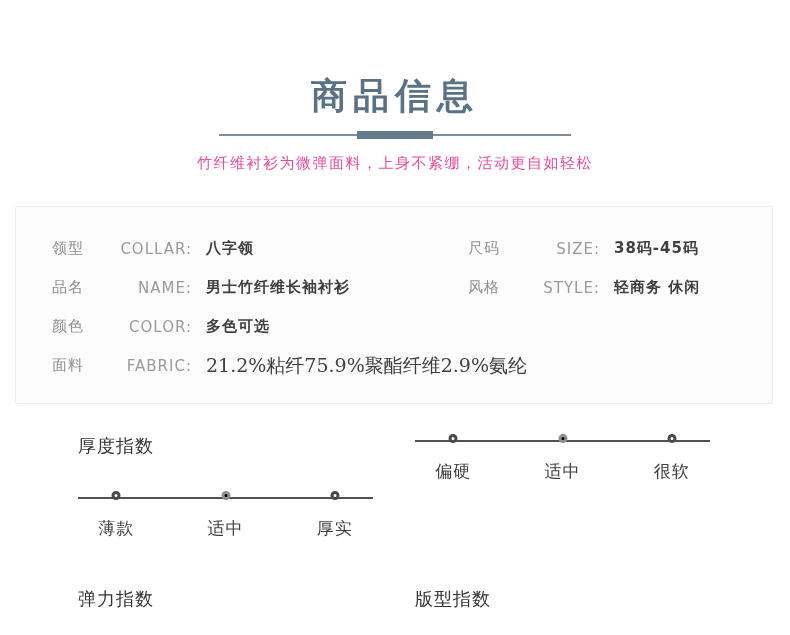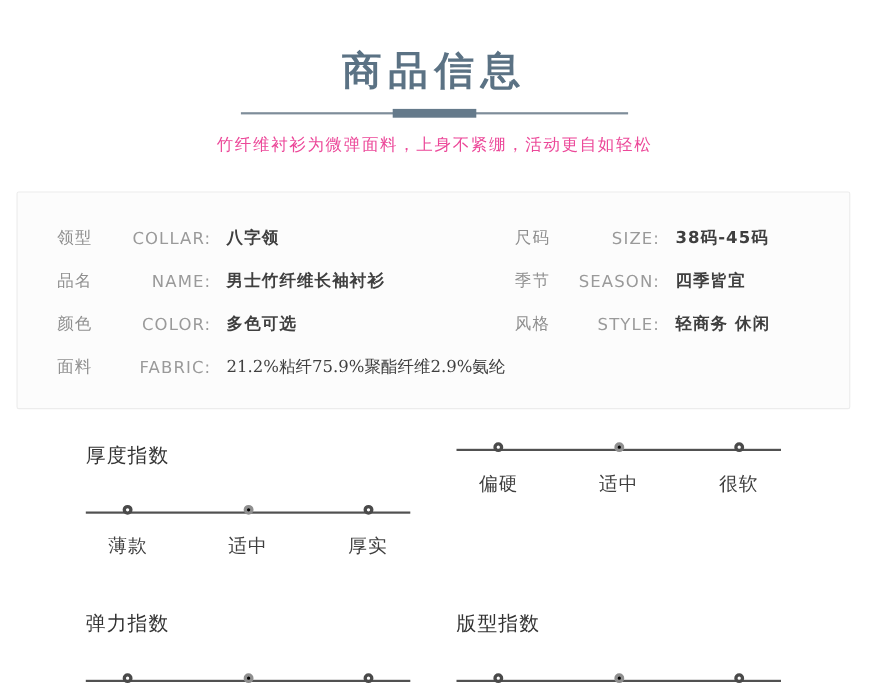--- a/index.html
+++ b/index.html
@@ -2,21 +2,21 @@
 <html lang="zh"><head>
 <meta charset="utf-8">
 <style>
   * { margin:0; padding:0; box-sizing:border-box; }
   html,body { background:#fff; }
   .container {
     position:relative; width:790px; height:635px; background:#ffffff;
     font-family:"DejaVu Sans","Liberation Sans",sans-serif; overflow:hidden;
   }
   
-  .header { text-align:center; padding-top:40px; }
+  .header { text-align:center; padding-top:40px;margin-top:32px; }
   .page-title {
     font-size:36px; font-weight:bold; color:#5b7284; letter-spacing:6px;
     display:inline-block;
   }
   .divider { position:relative; width:352px; height:8px; margin:10px auto 0; }
   .divider-line { position:absolute; top:3px; left:0; width:100%; height:2px; background:#7e8d9a; }
   .divider-bar  { position:absolute; top:0; left:50%; transform:translateX(-50%); width:76px; height:8px; background:#657a8b; }
   .subtitle { margin-top:15px; font-size:15px; color:#ec4899; letter-spacing:1.5px; }
 
   
@@ -27,21 +27,21 @@
   .spec-col-left  { width:416px; }
   .spec-col-right { flex:1; }
   .spec-row { display:flex; align-items:center; height:39px; font-size:15px; }
   .spec-zh { color:#8f8f8f; width:40px; letter-spacing:1px; flex:none; }
   .spec-en { color:#9a9a9a; text-align:right; letter-spacing:1px; flex:none; }
   .spec-col-left  .spec-en { width:100px; }
   .spec-col-right .spec-en { width:92px; }
   .spec-val { margin-left:14px; color:#3f3f3f; font-weight:bold; letter-spacing:1px; white-space:nowrap; }
   .spec-val.serif {
     font-family:"DejaVu Serif","Liberation Serif",serif;
-    font-weight:normal; letter-spacing:0; font-size:15px;
+    font-weight:normal; letter-spacing:0; font-size:19px;
   }
 
   
   .index-grid {
     display:grid; grid-template-columns:1fr 1fr;
     column-gap:42px; row-gap:44px; padding:30px 80px 0 78px;
   }
   .index-title { font-size:18px; font-weight:normal; color:#333333; letter-spacing:1px; margin-bottom:33px; }
   .track { position:relative; height:52px; }
   .track-line { position:absolute; top:6px; left:0; right:0; height:2px; background:#515151; }
@@ -94,25 +94,20 @@
         <span class="spec-val serif">21.2%粘纤75.9%聚酯纤维2.9%氨纶</span>
       </div>
     </div>
     <div class="spec-col-right">
       <div class="spec-row">
         <span class="spec-zh">尺码</span>
         <span class="spec-en">SIZE:</span>
         <span class="spec-val">38码-45码</span>
       </div>
       <div class="spec-row">
-        <span class="spec-zh">季节</span>
-        <span class="spec-en">SEASON:</span>
-        <span class="spec-val">四季皆宜</span>
-      </div>
-      <div class="spec-row">
         <span class="spec-zh">风格</span>
         <span class="spec-en">STYLE:</span>
         <span class="spec-val">轻商务 休闲</span>
       </div>
     </div>
   </div>
 
   <div class="index-grid">
 
     <div class="index-block">

